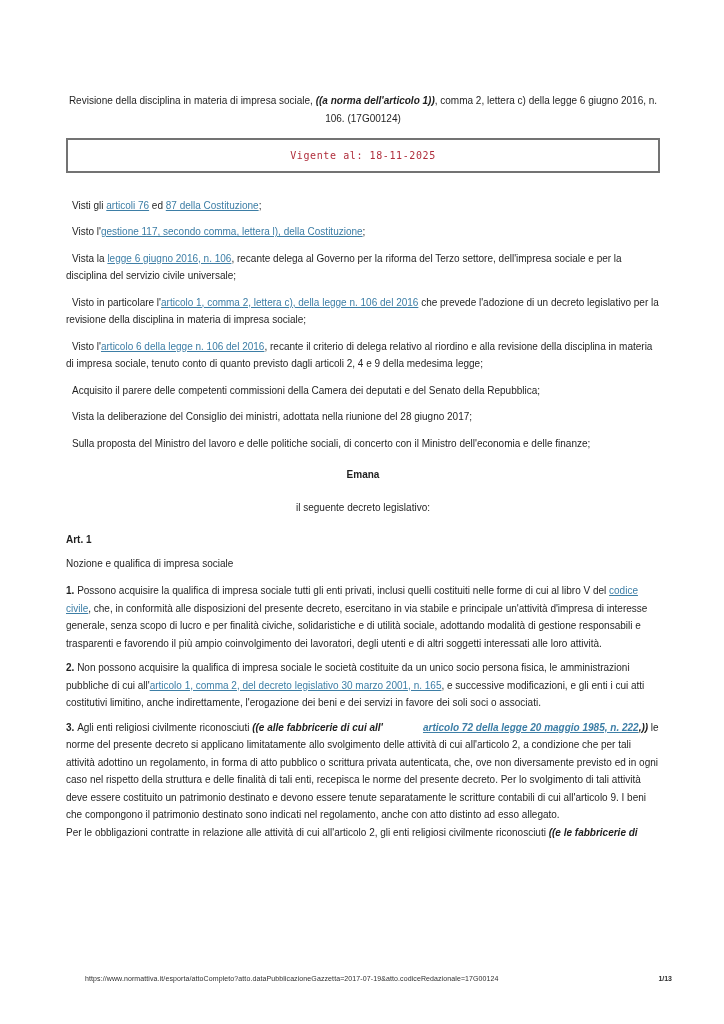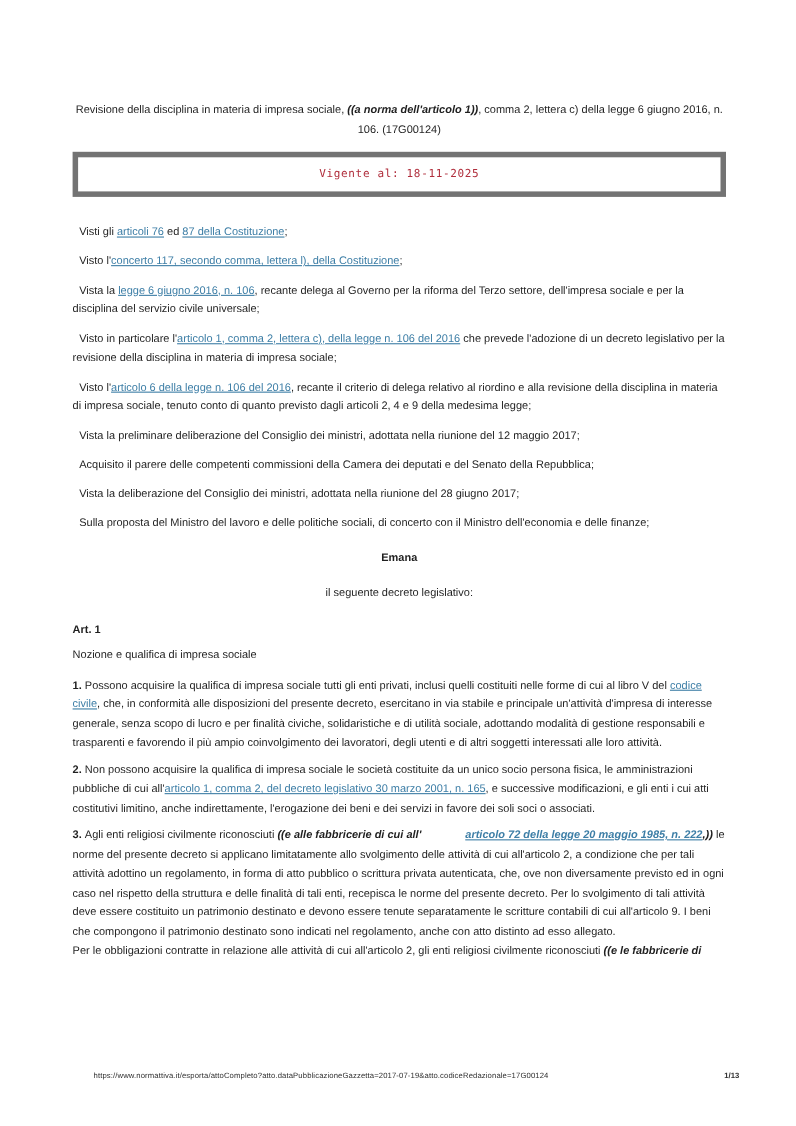--- a/index.html
+++ b/index.html
@@ -14,21 +14,21 @@
   .content {
     position:absolute; left:66px; top:92px; width:594px;
     font-size:10px; line-height:17.5px;
   }
   .doc-title {
     font-size:11px; font-weight:bold; text-align:center;
     margin:0 0 10px 0; letter-spacing:0.2px;
   }
   .doc-subtitle { text-align:center; margin:0 0 11px 0; }
   .validity-box {
-    border:5px solid #737373; padding:7px 4px 6px 4px;
+    border:2px solid #737373; padding:7px 4px 6px 4px;
     text-align:center; margin:0 0 24px 0; background:#fff;
   }
   .validity-text {
     font-family:"DejaVu Sans Mono","Liberation Mono",monospace;
     color:var(--red,#b02e3c); font-size:10px; letter-spacing:0.6px;
   }
   .president-heading {
     text-align:center; font-weight:bold; font-size:10.5px;
     margin:0 0 20px 0; letter-spacing:0.2px;
   }
@@ -61,25 +61,24 @@
 
     <div class="doc-subtitle"><span>Revisione della disciplina in materia di impresa sociale, </span><span class="seg-bolditalic">((a norma dell'articolo 1))</span><span>, comma 2, lettera c) della legge 6 giugno 2016, n. 106. (17G00124)</span></div>
 
     <div class="validity-box">
       <span class="validity-text">Vigente al: 18-11-2025</span>
     </div>
 
 
     <div class="preamble">
         <p><span>Visti gli </span><a class="seg-link" href="#">articoli 76</a><span> ed </span><a class="seg-link" href="#">87 della Costituzione</a><span>;</span></p>
-        <p><span>Visto l'</span><a class="seg-link" href="#">concerto 117, secondo comma, lettera l), della Costituzione</a><span>;</span></p>
+        <p><span>Visto l'</span><a class="seg-link" href="#">gestione 117, secondo comma, lettera l), della Costituzione</a><span>;</span></p>
         <p><span>Vista la </span><a class="seg-link" href="#">legge 6 giugno 2016, n. 106</a><span>, recante delega al Governo per la riforma del Terzo settore, dell'impresa sociale e per la disciplina del servizio civile universale;</span></p>
         <p><span>Visto in particolare l'</span><a class="seg-link" href="#">articolo 1, comma 2, lettera c), della legge n. 106 del 2016</a><span> che prevede l'adozione di un decreto legislativo per la revisione della disciplina in materia di impresa sociale;</span></p>
         <p><span>Visto l'</span><a class="seg-link" href="#">articolo 6 della legge n. 106 del 2016</a><span>, recante il criterio di delega relativo al riordino e alla revisione della disciplina in materia di impresa sociale, tenuto conto di quanto previsto dagli articoli 2, 4 e 9 della medesima legge;</span></p>
-        <p><span>Vista la preliminare deliberazione del Consiglio dei ministri, adottata nella riunione del 12 maggio 2017;</span></p>
         <p><span>Acquisito il parere delle competenti commissioni della Camera dei deputati e del Senato della Repubblica;</span></p>
         <p><span>Vista la deliberazione del Consiglio dei ministri, adottata nella riunione del 28 giugno 2017;</span></p>
         <p><span>Sulla proposta del Ministro del lavoro e delle politiche sociali, di concerto con il Ministro dell'economia e delle finanze;</span></p>
       </div>
 
     <div class="emana-heading">Emana</div>
 
     <div class="enactment-line">il seguente decreto legislativo:</div>
 
     <div class="article-number">Art. 1</div>

